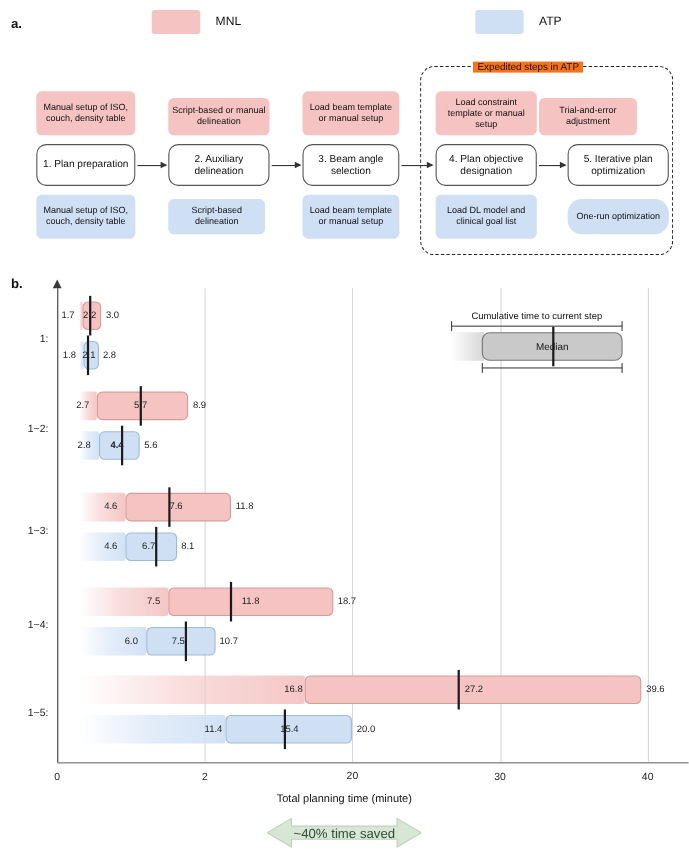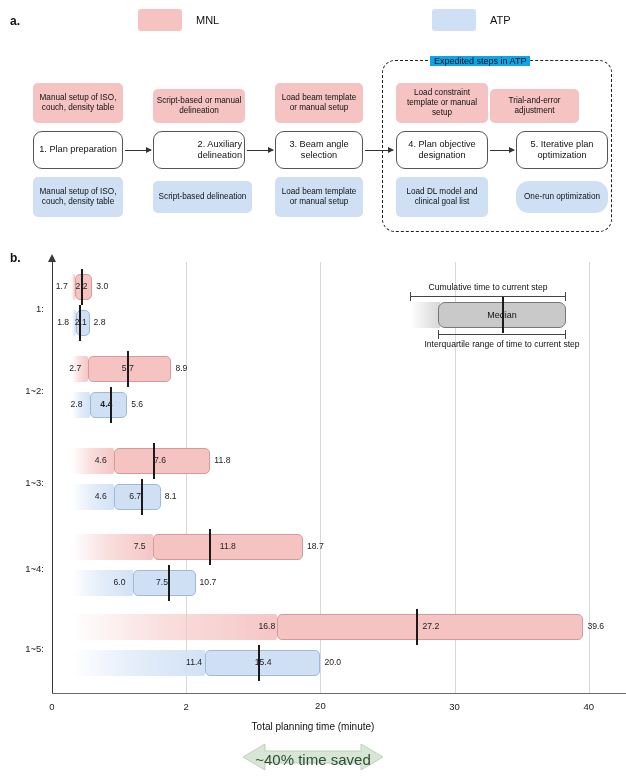--- a/index.html
+++ b/index.html
@@ -28,21 +28,21 @@
   .fc-note.mnl{background:#f4c3c2;}
   .fc-note.atp{background:#cfe0f5;}
   .fc-arrow{position:absolute;height:1.2px;background:#333;}
   .fc-arrow::after{
     content:"";position:absolute;right:-1px;top:-3px;
     border-left:6px solid #333;border-top:3.5px solid transparent;border-bottom:3.5px solid transparent;
   }
   .fc-dashed{
     position:absolute;border:1.6px dashed #222;border-radius:13px;box-sizing:border-box;
   }
-  .fc-dashed-label{position:absolute;font-size:9px;color:#111;background:#0ea5e9;padding:0 4px;}
+  .fc-dashed-label{position:absolute;font-size:9px;color:#111;background:#f97316;padding:0 4px;}
 
   
   #chart{position:absolute;left:0;top:248px;width:626px;height:531px;}
   .grid-line{position:absolute;width:1px;background:#d8d8d8;}
   .y-axis{position:absolute;width:1.3px;background:#3a3a3a;}
   .y-axis-arrow{position:absolute;width:0;height:0;
     border-left:4.5px solid transparent;border-right:4.5px solid transparent;border-bottom:8px solid #3a3a3a;}
   .x-axis{position:absolute;height:1.3px;background:#6b6b6b;}
   .x-tick-label{position:absolute;font-size:9.5px;color:#222;text-align:center;width:24px;}
   .row-label{position:absolute;font-size:9.5px;color:#222;text-align:right;width:40px;}
@@ -63,43 +63,43 @@
     box-sizing:border-box;display:flex;align-items:center;justify-content:center;font-size:9px;color:#111;}
   .inset-tail{position:absolute;height:26px;
     background:linear-gradient(to right,rgba(201,201,201,0) 0%,rgba(201,201,201,0.75) 100%);}
   .caliper{position:absolute;height:1px;background:#444;}
   .caliper .cap-l,.caliper .cap-r{position:absolute;width:1px;height:9px;background:#444;top:-4px;}
   .caliper .cap-l{left:0;} .caliper .cap-r{right:0;}
   .inset-text{position:absolute;font-size:8.6px;color:#111;text-align:center;line-height:11px;}
 
   
   .saved-arrow{position:absolute;}
-  .saved-text{position:absolute;font-size:15px;color:#2e4d33;text-align:center;}
+  .saved-text{position:absolute;font-size:12px;color:#2e4d33;text-align:center;}
 </style>
 </head>
 <body>
 
 <div class="panel-letter" style="left:10px;top:14px;">a.</div>
 
 <div class="legend-swatch" style="left:138px;top:9px;background:#f4c3c2;"></div>
 <div class="legend-label" style="left:196px;top:14px;">MNL</div>
 <div class="legend-swatch" style="left:432px;top:9px;background:#cfe0f5;"></div>
 <div class="legend-label" style="left:490px;top:14px;">ATP</div>
 
 <div class="fc-dashed" style="left:382px;top:60px;width:230px;height:172px;"></div>
 <div class="fc-dashed-label" style="left:430px;top:56px;">Expedited steps in ATP</div>
 
 <div class="fc-note mnl" style="left:33px;top:83px;width:90px;height:40px;">Manual setup of ISO, couch, density table</div>
 <div class="fc-step" style="left:33px;top:131px;width:90px;height:38px;">1. Plan preparation</div>
 <div class="fc-note atp" style="left:33px;top:177px;width:90px;height:40px;">Manual setup of ISO, couch, density table</div>
 <div class="fc-arrow" style="left:125px;top:150px;width:26px;"></div>
 
 <div class="fc-note mnl" style="left:153px;top:89px;width:92px;height:34px;">Script-based or manual delineation</div>
-<div class="fc-step" style="left:153px;top:131px;width:92px;height:38px;text-align:right;">2. Auxiliary delineation</div>
-<div class="fc-note atp" style="left:153px;top:181px;width:99px;height:32px;">Script-based delineation</div>
+<div class="fc-step" style="left:153px;top:131px;width:92px;height:38px;">2. Auxiliary delineation</div>
+<div class="fc-note atp" style="left:153px;top:181px;width:88px;height:32px;">Script-based delineation</div>
 <div class="fc-arrow" style="left:247px;top:150px;width:26px;"></div>
 
 <div class="fc-note mnl" style="left:275px;top:83px;width:88px;height:40px;">Load beam template or manual setup</div>
 <div class="fc-step" style="left:275px;top:131px;width:88px;height:38px;">3. Beam angle selection</div>
 <div class="fc-note atp" style="left:275px;top:177px;width:88px;height:40px;">Load beam template or manual setup</div>
 <div class="fc-arrow" style="left:365px;top:150px;width:28px;"></div>
 
 <div class="fc-note mnl" style="left:396px;top:83px;width:92px;height:40px;">Load constraint template or manual setup</div>
 <div class="fc-step" style="left:396px;top:131px;width:92px;height:38px;">4. Plan objective designation</div>
 <div class="fc-note atp" style="left:396px;top:177px;width:92px;height:40px;">Load DL model and clinical goal list</div>
@@ -195,18 +195,17 @@
     <div class="median-tick" style="left: 502px; top: 49px; height: 36px;"></div>
     <div class="caliper" style="left: 410px; top: 48px; width: 156px;">
       <span class="cap-l"></span>
       <span class="cap-r"></span>
     </div>
     <div class="inset-text" style="left: 398px; top: 34px; width: 180px;">Cumulative time to current step</div>
     <div class="caliper" style="left: 438px; top: 86px; width: 128px;">
       <span class="cap-l"></span>
       <span class="cap-r"></span>
     </div>
-    <div class="inset-text" style="left: 408px; top: 91px; width: 188px;">Interquartile range of time to current step</div>
     <div class="saved-arrow" style="left: 243px; top: 494px; width: 140px; height: 30px;"><svg width="140" height="30" viewBox="0 0 140 30">
         <polygon points="0,15 22,2 22,9 118,9 118,2 140,15 118,28 118,21 22,21 22,28" fill="#d7e6d5" stroke="#bcd3ba" stroke-width="1"></polygon>
       </svg></div>
     <div class="saved-text" style="left: 243px; top: 503px; width: 140px;">~40% time saved</div>
   </div>
 
 </body></html>

